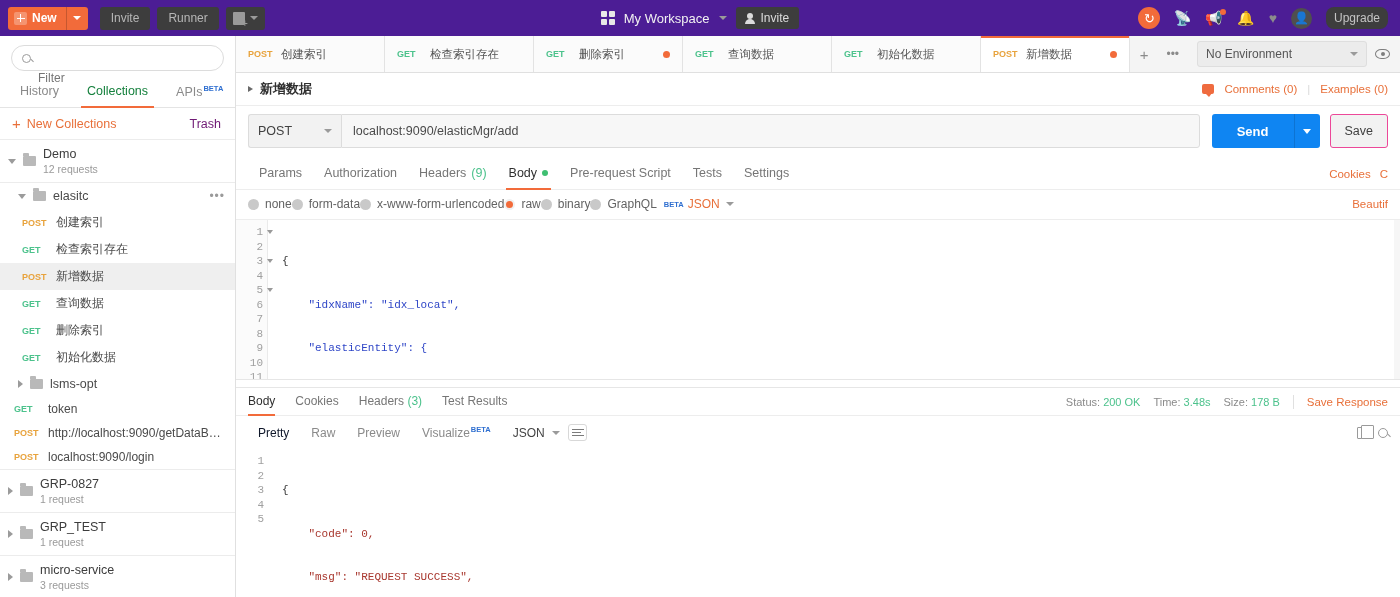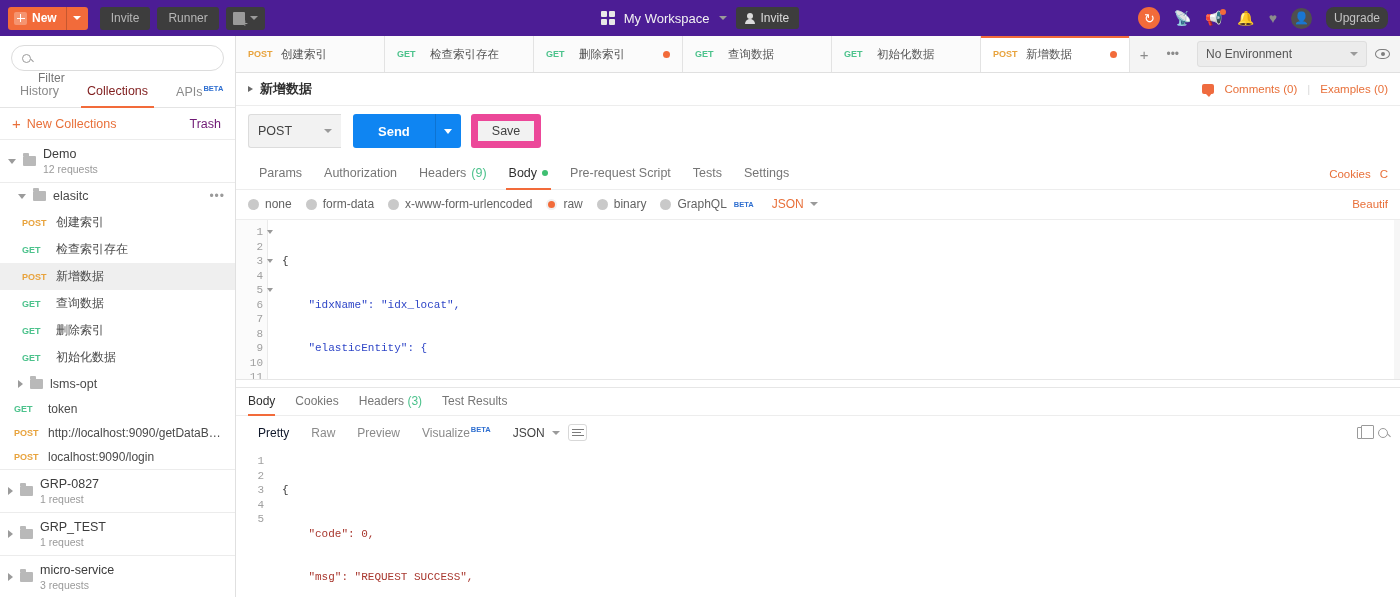--- a/index.html
+++ b/index.html
@@ -102,21 +102,21 @@
   }
   .mag {
     width: 9px; height: 9px; border: 1.4px solid #9b9b9b; border-radius: 50%;
     position: relative; flex: 0 0 auto;
   }
   .mag::after { content: ""; position: absolute; width: 4px; height: 1.4px; background: #9b9b9b; transform: rotate(45deg); right: -4px; bottom: 0px; }
   .sb-tabs { display: flex; border-bottom: 1px solid #e4e4e4; padding: 0 6px; }
   .sb-tab {
     padding: 6px 14px 8px; font-size: 12.5px; color: #8a8a8a; cursor: pointer; position: relative;
   }
-  .sb-tab.active { color: #7f1d1d; }
+  .sb-tab.active { color: #15803d; }
   .sb-tab.active::after {
     content: ""; position: absolute; left: 8px; right: 8px; bottom: -1px; height: 2px; background: #f26b3a;
   }
   .beta-sup { font-size: 7.5px; color: #2f6fd0; vertical-align: super; font-weight: bold; margin-left: 1px; }
   .newcoll-row {
     display: flex; align-items: center; justify-content: space-between;
     padding: 8px 14px 8px 12px; border-bottom: 1px solid #ececec;
   }
   .newcoll { color: #e8703a; font-size: 12.5px; display: flex; align-items: center; gap: 6px; cursor: pointer; }
   .plus-txt { font-size: 15px; line-height: 1; }
@@ -199,36 +199,36 @@
     margin-left: 12px; height: 34px; background: #0f85f2; color: #fff; border-radius: 3px 0 0 3px;
     display: flex; align-items: center; padding: 0 25px; font-weight: bold; font-size: 13px; cursor: pointer;
   }
   .send-caret {
     height: 34px; width: 26px; background: #0f85f2; border-left: 1px solid rgba(0,0,0,.13);
     border-radius: 0 3px 3px 0; display: flex; align-items: center; justify-content: center; cursor: pointer;
   }
   .caret-w { width:0;height:0;border-left:4px solid transparent;border-right:4px solid transparent;border-top:5px solid #fff;}
   .save-btn {
     margin-left: 10px; height: 34px; display: flex; align-items: center; padding: 0 14px;
-    background: #f2f2f2; border: 7px solid #ec4899; border-radius: 3px; font-size: 12.5px; color: #414141; cursor: pointer;
+    background: #f2f2f2; border: 1px solid #ec4899; border-radius: 3px; font-size: 12.5px; color: #414141; cursor: pointer;
   }
 
   
   .reqtabs {
     display: flex; align-items: center; padding: 0 12px; border-bottom: 1px solid #ededed; flex: 0 0 auto; position: relative;
   }
   .reqtab { padding: 8px 11px 9px; font-size: 12.5px; color: #767676; cursor: pointer; position: relative; display: flex; align-items: center; gap: 5px; }
   .reqtab.active { color: #2f2f2f; }
   .reqtab.active::after { content: ""; position: absolute; left: 8px; right: 8px; bottom: -1px; height: 2px; background: #f26b3a; }
   .cnt { color: #4cc28c; }
   .green-dot { width: 6px; height: 6px; border-radius: 50%; background: #3fbf72; }
   .reqtabs-right { margin-left: auto; display: flex; gap: 9px; font-size: 11.5px; color: #e8703a; }
 
   
-  .bodytypes { display: flex; align-items: center; padding: 7px 12px 8px; gap: 14px; flex: 0 0 auto; }
+  .bodytypes { display: flex; align-items: center; padding: 7px 12px 8px; flex: 0 0 auto; }
   .radio-opt { display: flex; align-items: center; gap: 6px; font-size: 12px; color: #636363; cursor: pointer; }
   .radio { width: 11px; height: 11px; border-radius: 50%; background: #c9c9c9; flex: 0 0 auto; }
   .radio.on { background: #f26b3a; border: 2.5px solid #f0f0f0; box-shadow: 0 0 0 1px #f26b3a inset; }
   .json-sel { display: flex; align-items: center; gap: 6px; font-size: 12px; color: #e8703a; cursor: pointer; margin-left: 4px; }
   .bodytypes-right { margin-left: auto; font-size: 11.5px; color: #e8703a; padding-right: 0; }
 
   
   .editor {
     flex: 0 0 auto; height: 160px; border-top: 1px solid #ededed; display: flex;
     font-family: "Liberation Mono", monospace; font-size: 11px; overflow: hidden; position: relative;
@@ -507,20 +507,21 @@
           <span class="crumb-div">|</span>
           <span>Examples (0)</span>
         </div>
       </div>
 
       <div class="urlrow">
         <div class="method-sel">
           <span>POST</span>
           <span class="caret-dd"></span>
         </div>
+        <input class="url-input" value="localhost:9090/elasticMgr/add" style="">
         <div class="send-btn">
           <span>Send</span>
         </div>
         <div class="send-caret">
           <span class="caret-w"></span>
         </div>
         <div class="save-btn">
           <span>Save</span>
         </div>
       </div>
@@ -625,20 +626,27 @@
       <div class="editor-bottom"></div>
 
       <div class="resp-head">
         <div class="resp-tab active"><span>Body</span></div>
         <div class="resp-tab"><span>Cookies</span></div>
         <div class="resp-tab">
           <span>Headers</span>
           <span class="cnt">(3)</span>
         </div>
         <div class="resp-tab"><span>Test Results</span></div>
+        <div class="resp-meta">
+          <span><span>Status:</span> <b>200 OK</b></span>
+          <span><span>Time:</span> <b>3.48s</b></span>
+          <span><span>Size:</span> <b>178 B</b></span>
+          <span class="meta-div"></span>
+          <span class="save-resp">Save Response</span>
+        </div>
       </div>
 
       <div class="resp-toolbar">
         <span class="rtb active">Pretty</span>
         <span class="rtb">Raw</span>
         <span class="rtb">Preview</span>
         <span class="rtb"><span>Visualize</span><span class="beta-sup">BETA</span></span>
         <span class="fmt-sel">
           <span>JSON</span>
           <span class="caret-dd"></span>

